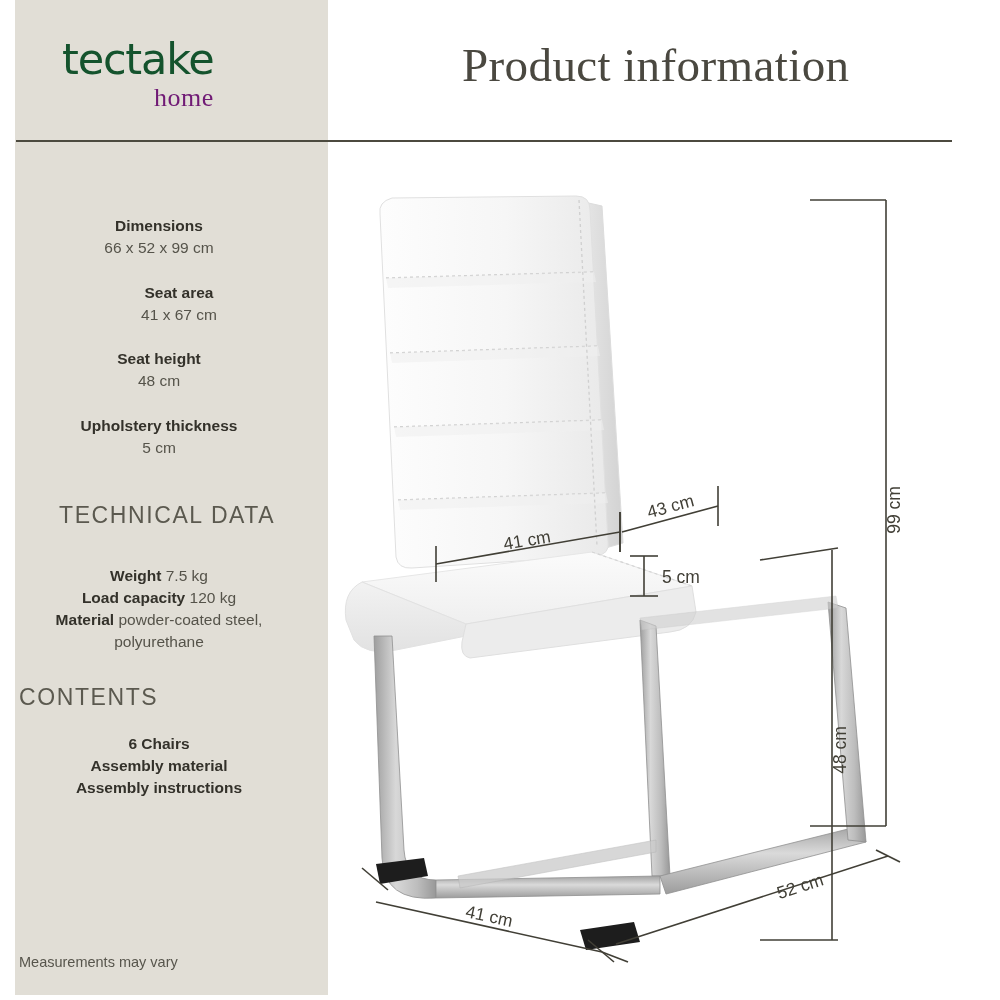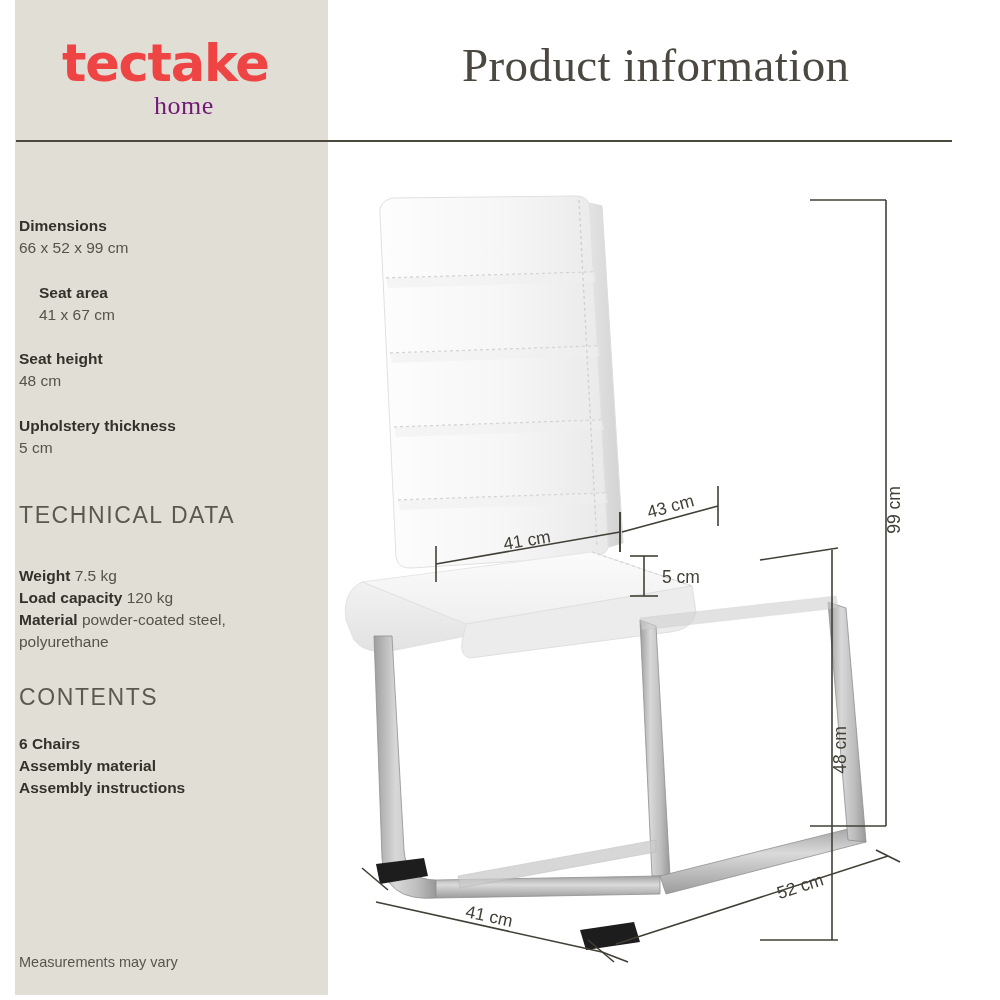--- a/index.html
+++ b/index.html
@@ -32,24 +32,24 @@
 
   
   #brand {
     position: absolute;
     left: 62px;
     top: 38px;
     width: 250px;
   }
   #brand-main {
     font-family: "DejaVu Sans", sans-serif;
-    font-size: 51px;
-    font-weight: bold;
+    font-size: 43px;
+    font-weight: normal;
     letter-spacing: -1.2px;
-    color: #ef4444;
+    color: #14532d;
     line-height: 1;
   }
   #brand-sub {
     font-family: "Liberation Serif", serif;
     font-size: 26px;
     color: #701a75;
     line-height: 1;
     margin-top: 4px;
     margin-left: 92px;
     letter-spacing: 0.5px;
@@ -88,29 +88,29 @@
   .blk {
     position: absolute;
     left: 19px;
     font-size: 15.5px;
     color: #3a382f;
     line-height: 22px;
     width: 280px;
   }
   .blk .lbl { font-weight: bold; color: #33312a; }
   .blk .val { color: #55534a; }
-  .blk .row { white-space: normal; }
+  .blk .row { white-space: normal; text-align: center; }
 
   #head-measurements { top: 166px; }
   #grp-dimensions    { top: 215px; }
   #grp-seatarea      { top: 282px; margin-left: 20px; }
   #grp-seatheight    { top: 348px; }
   #grp-upholstery    { top: 415px; }
 
-  #head-technical    { top: 502px; }
+  #head-technical    { top: 502px; margin-left: 40px; }
   #grp-tech          { top: 565px; }
 
   #head-contents     { top: 684px; }
   #grp-contents      { top: 733px; }
 
   #footnote {
     position: absolute;
     left: 19px;
     top: 954px;
     font-size: 14.5px;

